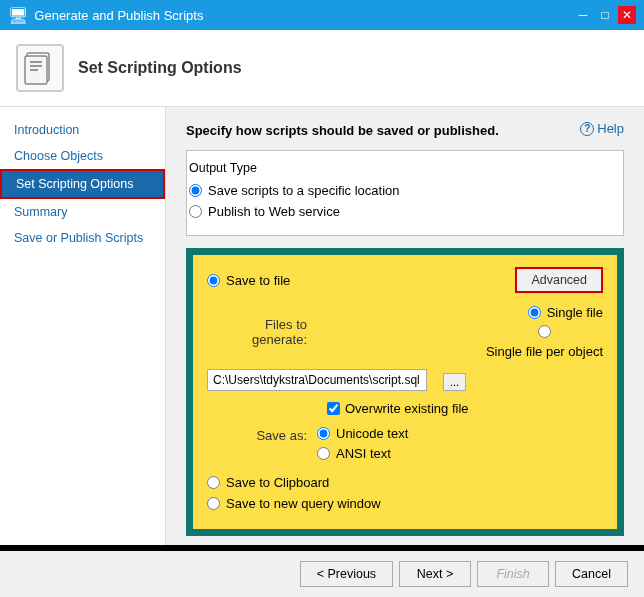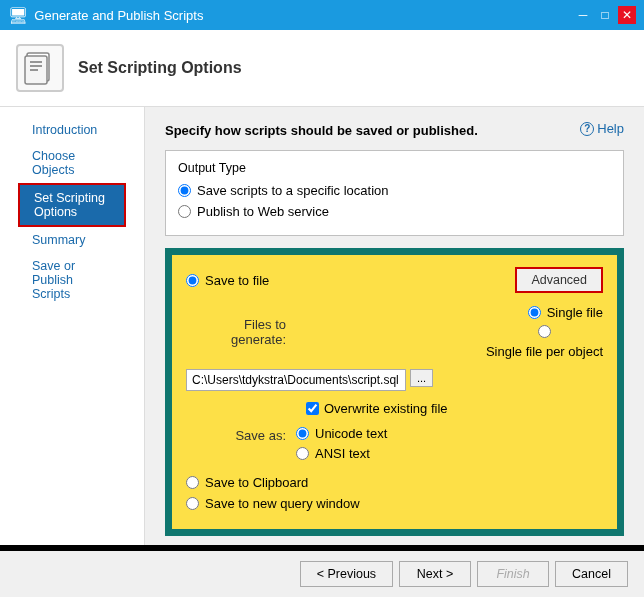--- a/index.html
+++ b/index.html
@@ -49,24 +49,24 @@
     .header-icon svg { width: 36px; height: 36px; }
     .header-title { font-size: 16px; font-weight: 600; color: #333; }
 
     .content {
       display: flex;
       flex: 1;
       overflow: hidden;
     }
 
     .sidebar {
-      width: 145px;
+      width: 166px;
       background: white;
       border-right: 1px solid #ddd;
-      padding: 10px 18px;
+      padding: 10px 0;
     }
     .sidebar-item {
       padding: 6px 14px;
       cursor: pointer;
       color: #1a6aab;
       font-size: 12.5px;
     }
     .sidebar-item.active {
       background: #1a6aab;
       color: white;
@@ -82,21 +82,21 @@
 
     .section-desc {
       font-weight: 600;
       margin-bottom: 12px;
       font-size: 13px;
     }
 
     .group-box {
       border: 1px solid #c0c0c0;
       background: white;
-      padding: 10px 12px;
+      padding: 10px 2px;
       margin-bottom: 12px;
     }
     .group-label {
       font-size: 12.5px;
       margin-bottom: 8px;
       font-weight: 500;
     }
 
     .radio-row {
       display: flex;
@@ -136,21 +136,21 @@
       margin-bottom: 10px;
       font-size: 12.5px;
     }
     .form-label {
       width: 110px;
       text-align: right;
       padding-right: 10px;
       flex-shrink: 0;
       color: #333;
     }
-    .form-control-area { display: flex; align-items: flex-start; gap: 4px; flex: 1; }
+    .form-control-area { display: flex; align-items: flex-end; gap: 16px; flex: 1; }
 
     .text-input {
       border: 1px solid #aaa;
       padding: 3px 5px;
       font-size: 12px;
       width: 220px;
       background: white;
     }
     .browse-btn {
       border: 1px solid #aaa;

